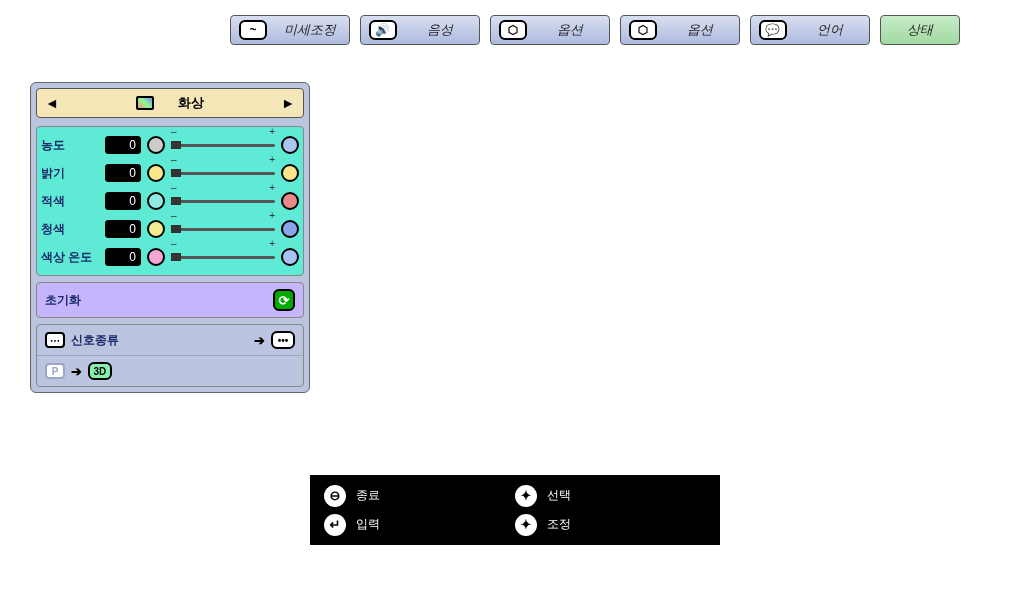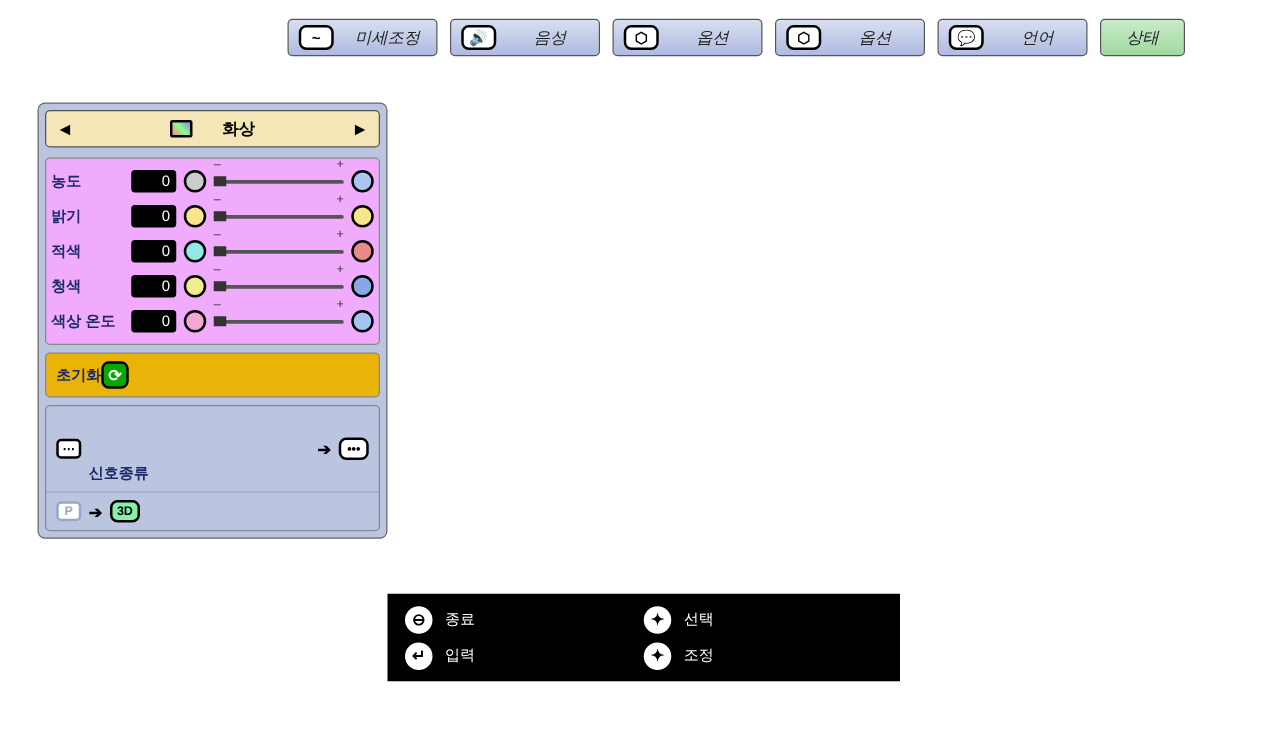--- a/index.html
+++ b/index.html
@@ -91,21 +91,21 @@
   }
   .menu-header .tv-icon {
     width: 18px;
     height: 14px;
     background: linear-gradient(45deg,#f88,#8f8,#88f);
     border: 2px solid #000;
     border-radius: 2px;
   }
 
   .slider-rows {
-    background: #f0abfc;
+    background: #5eead4;
     padding: 4px;
     border: 1px solid #888;
     border-radius: 4px;
   }
   .slider-row {
     display: flex;
     align-items: center;
     gap: 6px;
     height: 28px;
   }
@@ -166,27 +166,27 @@
   .track .thumb {
     position: absolute;
     left: 0;
     width: 10px;
     height: 8px;
     background: #333;
     top: 5px;
   }
 
   .reset-row {
-    background: #eab308;
+    background: #c4b5fd;
     border: 1px solid #888;
     border-radius: 4px;
     margin-top: 6px;
     padding: 6px 8px;
     display: flex;
-    justify-content: flex-start;
+    justify-content: space-between;
     align-items: center;
     color: #1a2a6a;
     font-weight: bold;
     font-size: 12px;
   }
   .reset-row .reload-icon {
     width: 22px;
     height: 22px;
     border: 2px solid #000;
     border-radius: 6px;
@@ -220,21 +220,20 @@
     background: #fff;
     display:flex;align-items:center;justify-content:center;
     font-size: 10px;
     font-weight: bold;
   }
   .option-row .opt-label {
     flex: 1;
     font-size: 12px;
     font-weight: bold;
     color: #1a2a6a;
-    margin-top: 39px;
   }
   .option-row.disabled .opt-label { color: #9aa5c8; }
   .option-row .arrow-r {
     font-weight: bold;
     font-size: 13px;
   }
   .option-row .end-icon {
     width: 24px;
     height: 18px;
     border: 2px solid #000;
@@ -296,21 +295,21 @@
     <span class="tab-label">옵션</span>
   </div>
   <div class="tab">
     <span class="icon">⬡</span>
     <span class="tab-label">옵션</span>
   </div>
   <div class="tab">
     <span class="icon">💬</span>
     <span class="tab-label">언어</span>
   </div>
-  <div class="tab active" style="width:68px;justify-content:center">
+  <div class="tab active" style="width:80px;justify-content:center">
     <span class="tab-label">상태</span>
   </div>
 </div>
 
 <div class="menu-panel">
   <div class="menu-header">
     <span class="arrow">◄</span>
     <span class="title-group">
       <span class="tv-icon"></span>
       <span>화상</span>

